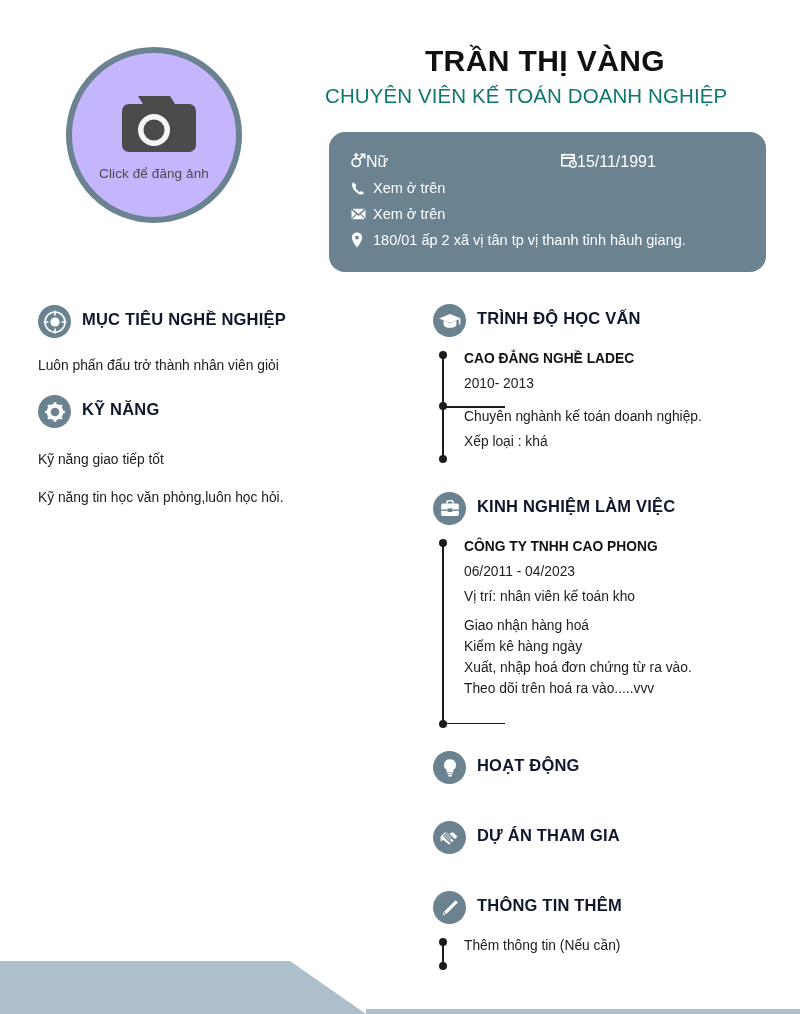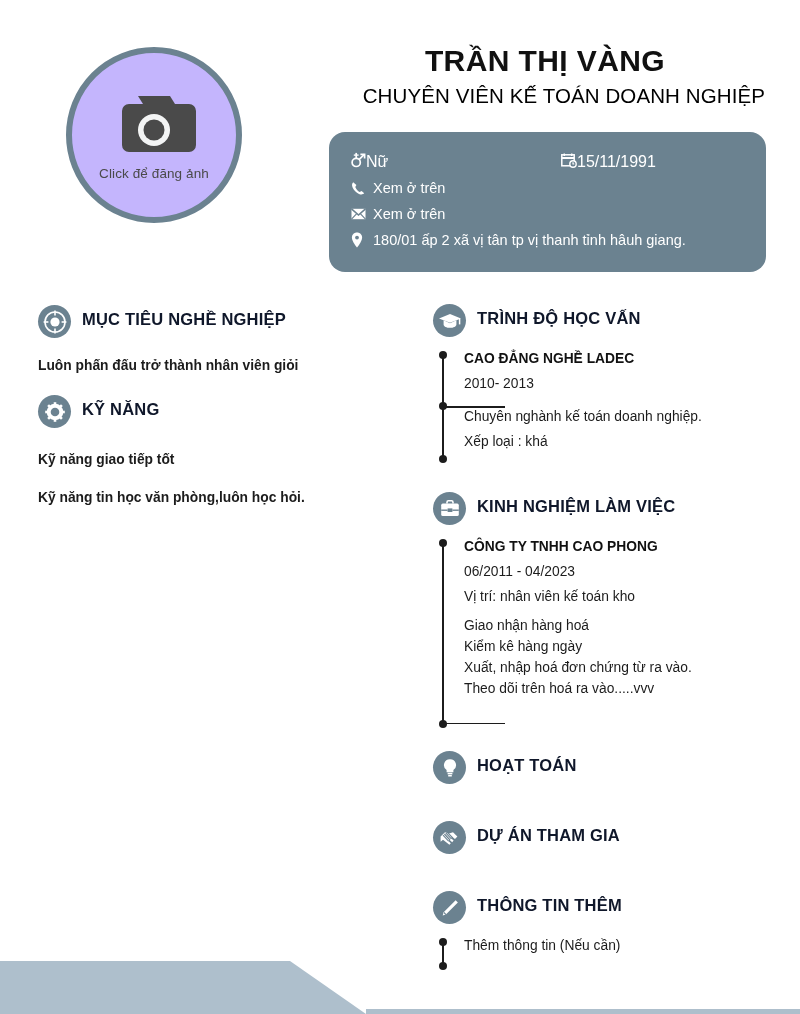--- a/index.html
+++ b/index.html
@@ -32,23 +32,23 @@
   }
 
   .name {
     position: absolute; left: 325px; top: 44px; width: 440px;
     text-align: center;
     font-size: 30px; font-weight: bold; letter-spacing: .4px;
     color: #111;
   }
   .subtitle {
     position: absolute; left: 325px; top: 84px; width: 440px;
-    text-align: right;
+    text-align: left;
     font-size: 20.5px; font-weight: normal; letter-spacing: .1px;
-    color: #000000;
+    color: #0f766e;
   }
 
   
   .contact-box {
     position: absolute; left: 329px; top: 132px;
     width: 437px; height: 140px;
     background: #6b8290;
     border-radius: 16px;
     color: #ffffff;
     padding: 18px 6px 0 22px;
@@ -70,21 +70,21 @@
     display:flex; align-items:center; justify-content:center;
     margin-right: 11px;
   }
   .sec-title-wrap { flex: 1; position: relative; padding-bottom: 5px; }
   .sec-title {
     font-size: 16.5px; font-weight: bold; letter-spacing: .2px; color: #0f172a;
     white-space: nowrap;
   }
   .sec-rule { height: 1px; background: #2a2a2a; width: 100%; margin-top: 5px; }
 
-  .body-txt { font-size: 13.8px; color: #1c1c1c; line-height: 20px; font-weight: bold; }
+  .body-txt { font-size: 13.8px; color: #1c1c1c; line-height: 20px; }
 
   
   .tl { position: relative; padding-left: 31px; margin-top: 8px; }
   .tl-line {
     position: absolute; left: 9px; top: 6px; bottom: 6px;
     width: 1.5px; background: #1c1c1c;
   }
   .tl-dot {
     position: absolute; left: 5.5px; width: 8px; height: 8px;
     border-radius: 50%; background: #1c1c1c;
@@ -291,21 +291,21 @@
   <div class="sec" style="left:433px; top:751px; width:290px;">
     <div class="sec-head">
       <span class="sec-icon">
         <svg width="24" height="24" viewBox="0 0 24 24">
           <path d="M12 3.2 a5.9 5.9 0 0 0 -3.4 10.8 v2.2 h6.8 v-2.2 A5.9 5.9 0 0 0 12 3.2 Z" fill="#fff"></path>
           <rect x="9.6" y="16.8" width="4.8" height="1.6" fill="#fff"></rect>
           <rect x="10.2" y="19" width="3.6" height="1.5" fill="#fff"></rect>
         </svg>
       </span>
       <span class="sec-title-wrap">
-        <span class="sec-title">HOẠT TOÁN</span>
+        <span class="sec-title">HOẠT ĐỘNG</span>
         <span class="sec-rule"></span>
       </span>
     </div>
   </div>
 
   <div class="sec" style="left:433px; top:821px; width:290px;">
     <div class="sec-head">
       <span class="sec-icon">
         <svg width="24" height="24" viewBox="0 0 24 24">
           <path d="M2.6 10.4 L7 6.2 l4 1.2 4-1.2 4.4 4.2 -2.4 2.6 -2.6-2 -1.6 1 2.8 2.6 -1.4 1.6 -2.8-2.4 -1 1.2 2.4 2.2 -1.4 1.5 -6.4-5 -2.4 2.1 z" fill="#fff"></path>

